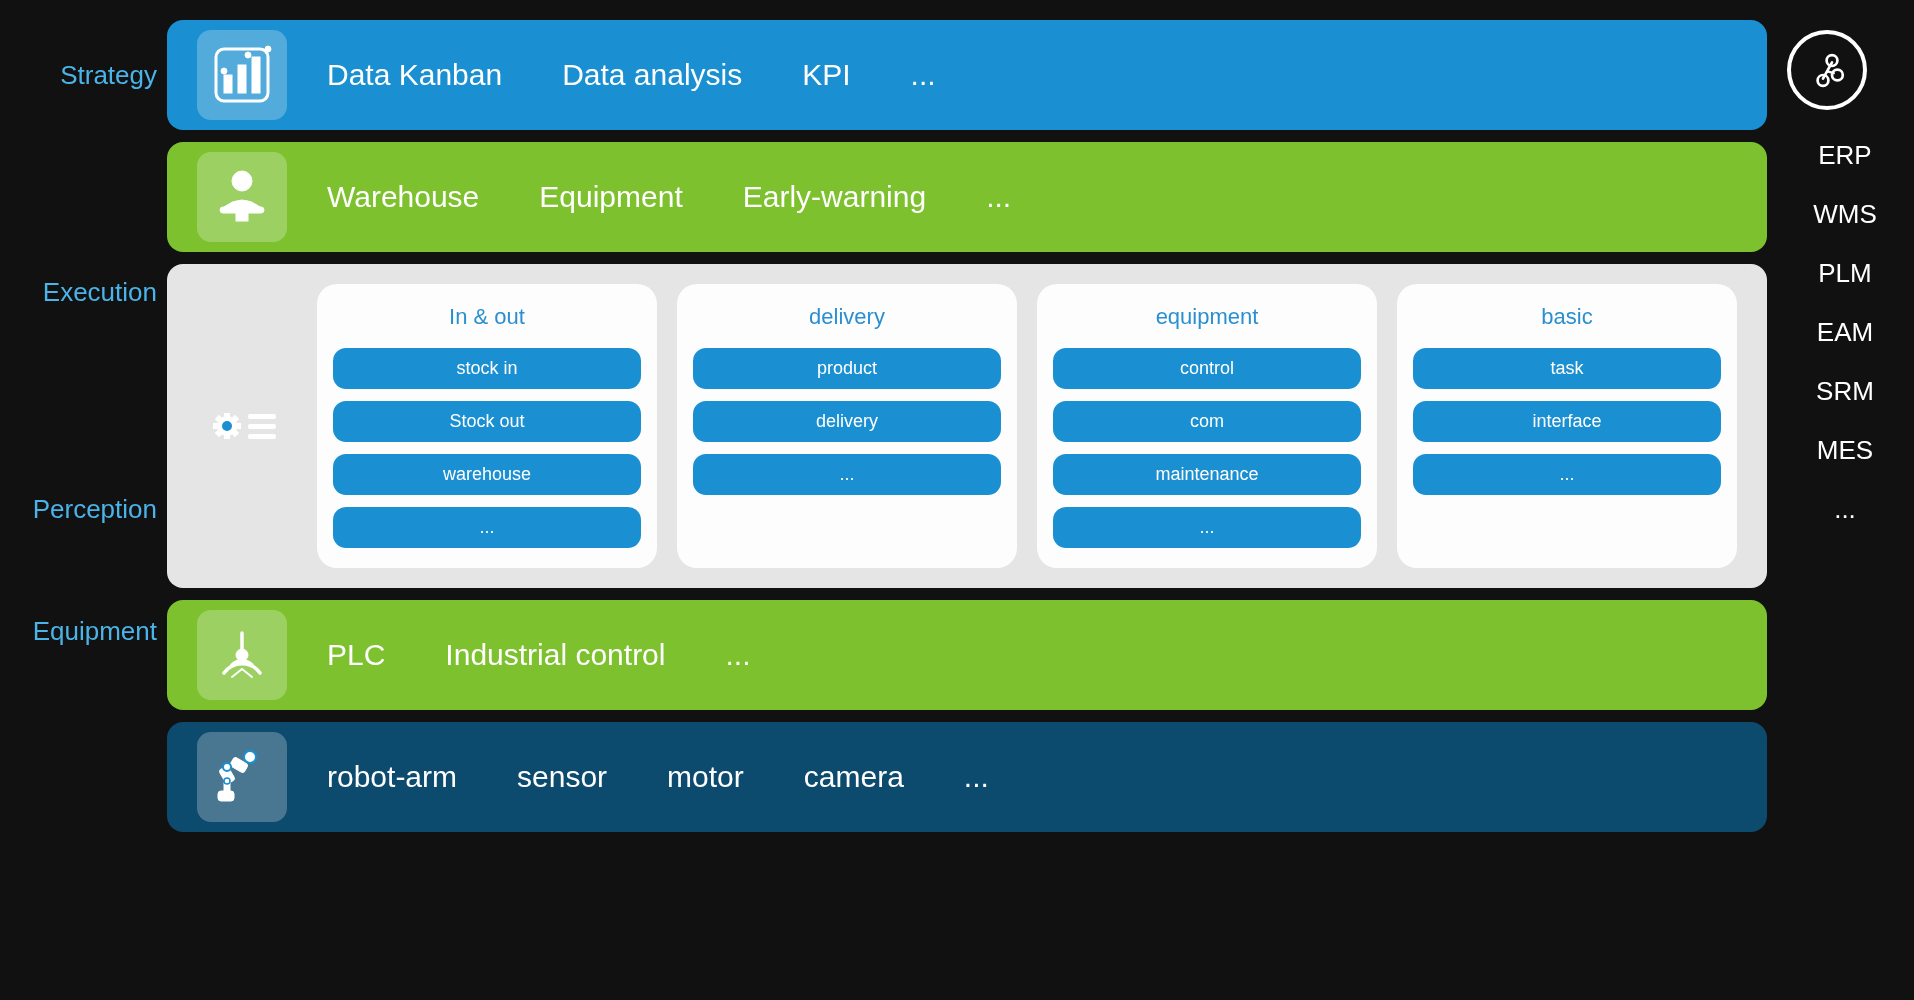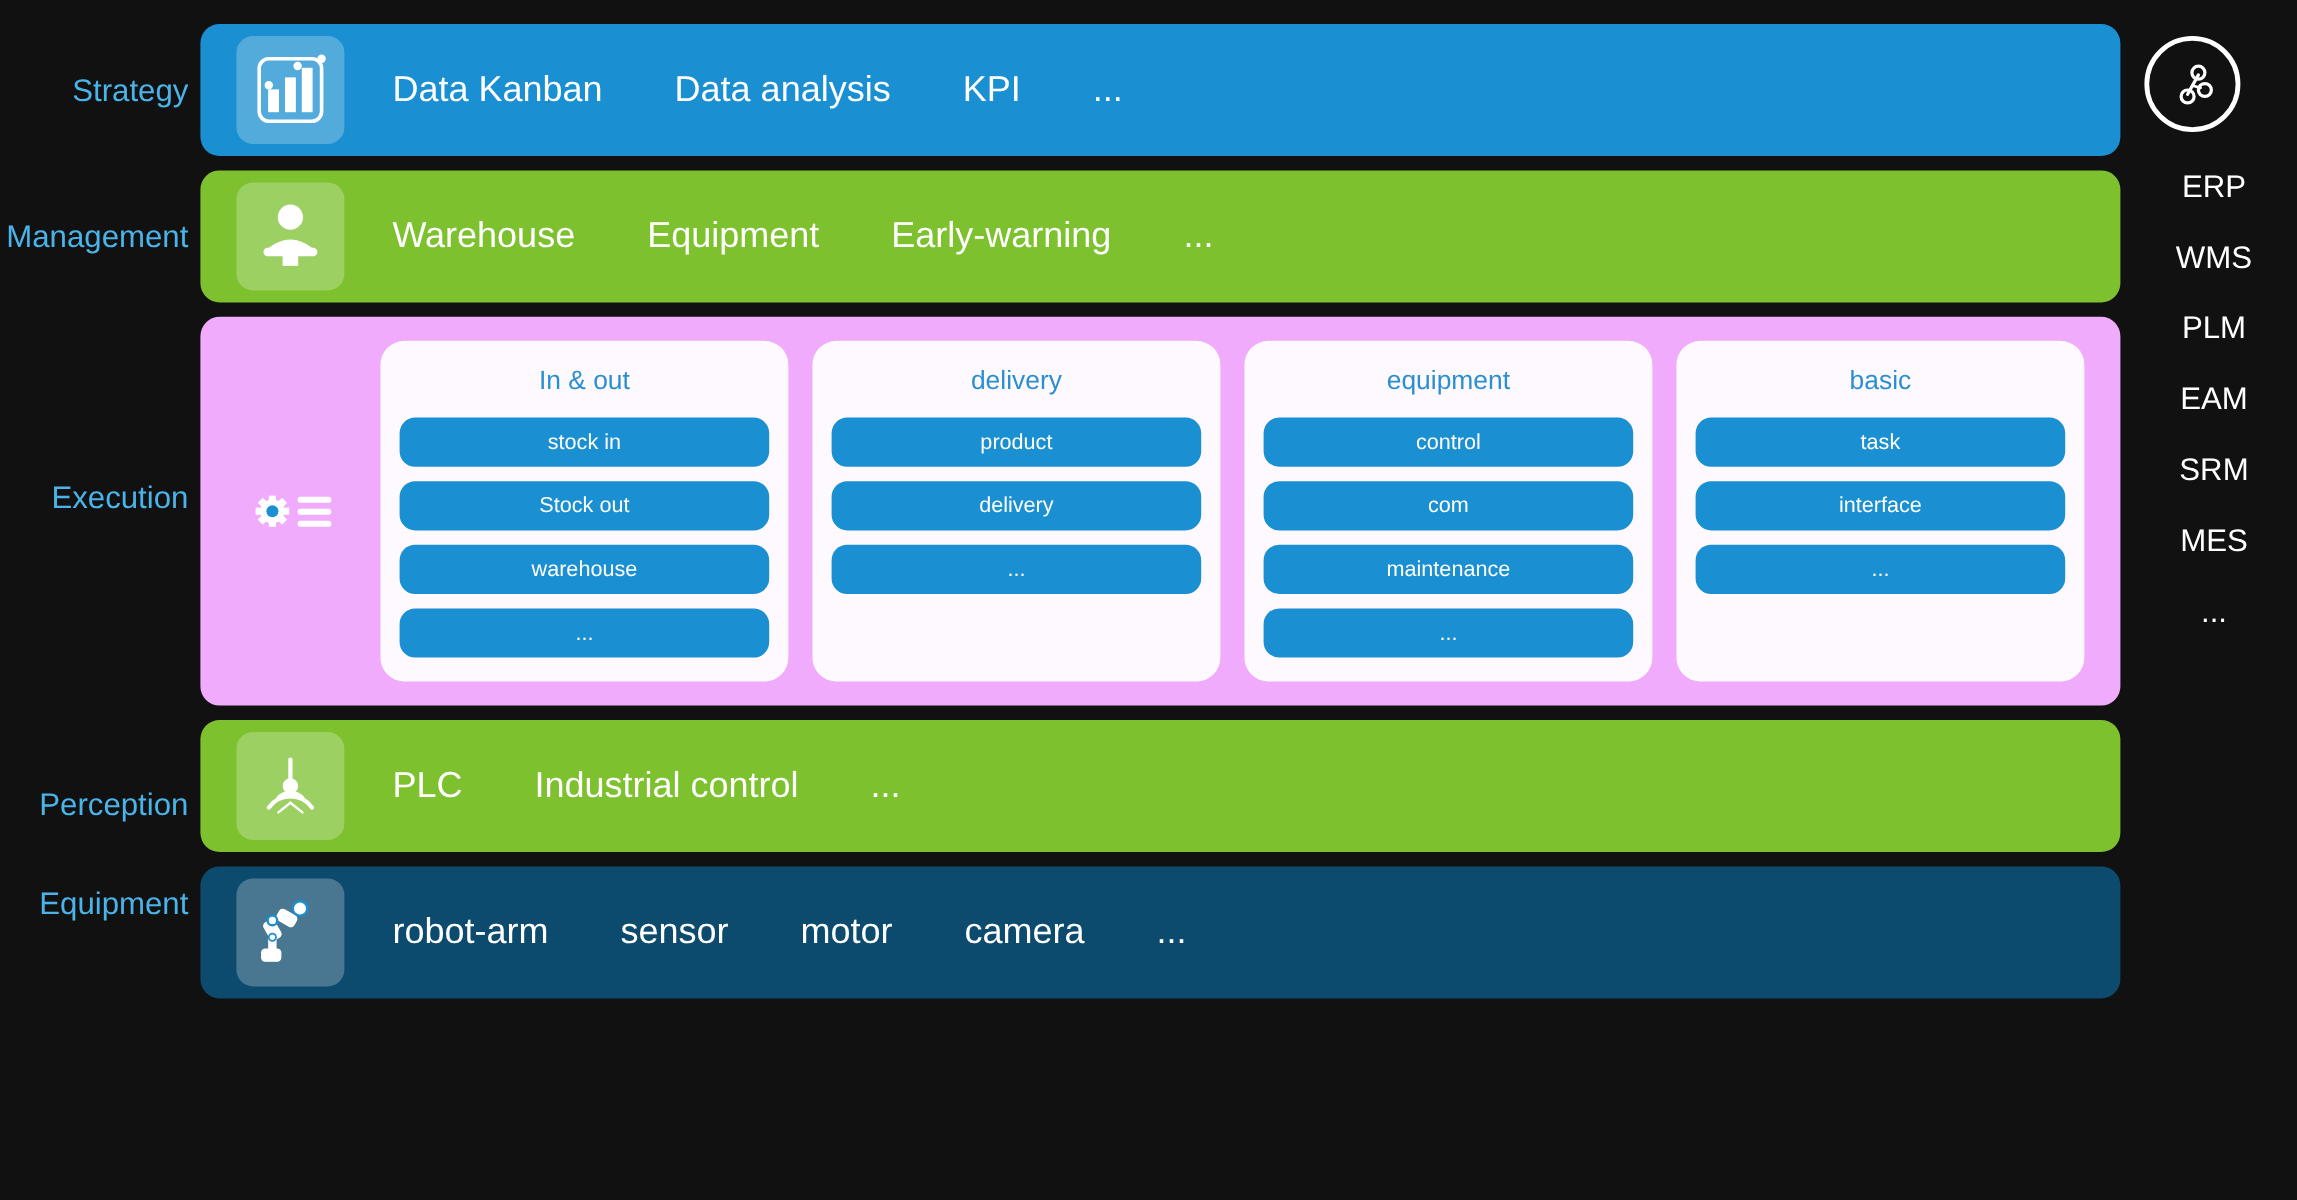--- a/index.html
+++ b/index.html
@@ -49,21 +49,21 @@
       background: #1a8fd1;
       height: 110px;
     }
     
     .row-management {
       background: #7dc12e;
       height: 110px;
     }
     
     .row-execution {
-      background: #f0abfc;
+      background: #e5e5e5;
       min-height: 300px;
       align-items: center;
       padding-top: 20px;
       padding-bottom: 20px;
     }
     
     .row-perception {
       background: #7dc12e;
       height: 110px;
     }
@@ -178,27 +178,24 @@
   </style>
 </head>
 <body>
 
 <div class="main-container">
 
   <div style="width:140px; display:flex; flex-direction:column; justify-content:flex-start; padding-top:0; gap:12px;">
     <div style="height:110px; display:flex; align-items:center; justify-content:flex-end; padding-right:10px;">
       <span style="color:#4ab3e8;font-size:26px;font-weight:500;">Strategy</span>
     </div>
-    <div style="height:110px; display:flex; align-items:center; justify-content:flex-end; padding-right:10px;">
-      <span style="color:#4ab3e8;font-size:26px;font-weight:500;">Management</span>
-    </div>
     <div style="min-height:300px; display:flex; align-items:center; justify-content:flex-end; padding-right:10px;">
       <span style="color:#4ab3e8;font-size:26px;font-weight:500;">Execution</span>
     </div>
-    <div style="height:110px; display:flex; align-items:flex-end; justify-content:flex-end; padding-right:10px;">
+    <div style="height:110px; display:flex; align-items:center; justify-content:flex-end; padding-right:10px;">
       <span style="color:#4ab3e8;font-size:26px;font-weight:500;">Perception</span>
     </div>
     <div style="height:110px; display:flex; align-items:center; justify-content:flex-end; padding-right:10px;">
       <span style="color:#4ab3e8;font-size:26px;font-weight:500;">Equipment</span>
     </div>
   </div>
 
   <div class="layers-column">
 
     <div class="layer-row row-strategy">

